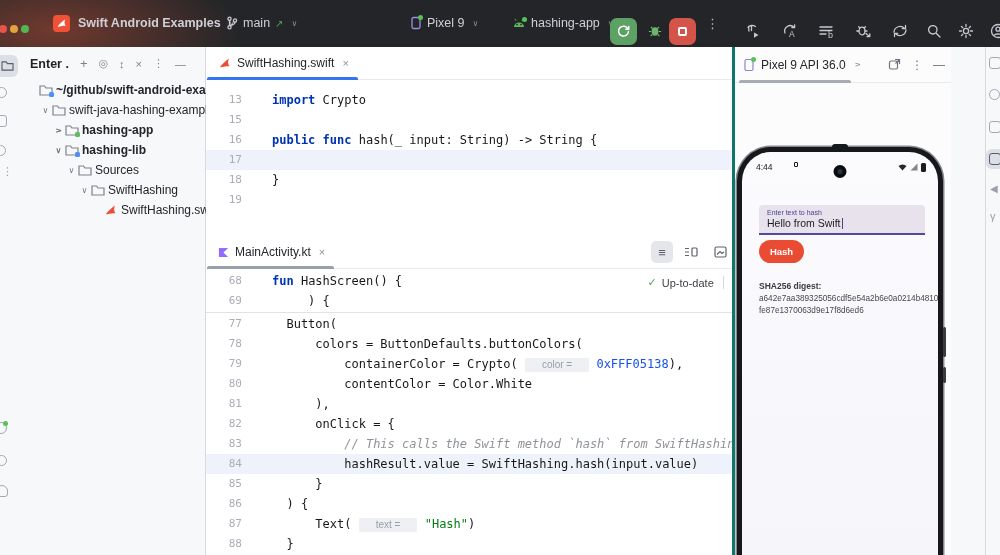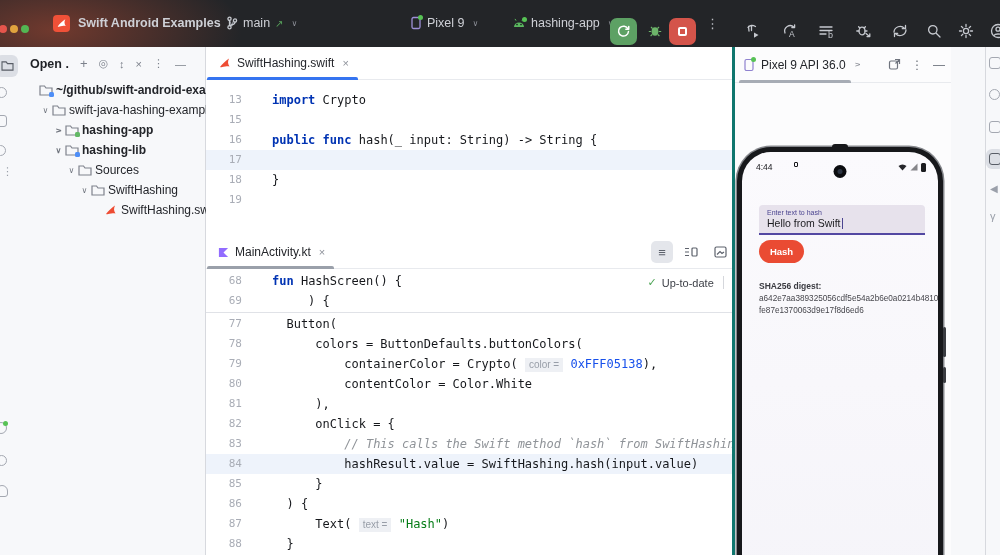--- a/index.html
+++ b/index.html
@@ -56,21 +56,21 @@
   #code-bottom{height:286px;padding-top:2px}
   .crow{display:flex;height:20px;line-height:20px;font-family:"DejaVu Sans Mono","Liberation Mono",monospace;font-size:12px;white-space:pre}
   .gut{width:66px;text-align:right;padding-right:30px;color:#a9adb6;font-size:11px;flex:none;font-family:"DejaVu Sans Mono",monospace}
   .ctext{flex:1;overflow:hidden;color:#111}
   .crow.hl{background:#eef3fb}
   .kw{color:#0033b3;font-weight:bold}
   .num{color:#1750eb}
   .str{color:#067d17}
   .cmt{color:#8f9398;font-style:italic}
   .pl{color:#16181c}
-  .hint{display:inline-block;background:#eef0f4;color:#989ea8;border-radius:0;padding:0 4px;font:10px "Liberation Sans",sans-serif;line-height:14px}
+  .hint{display:inline-block;background:#eef0f4;color:#989ea8;border-radius:0;padding:0 17px;font:10px "Liberation Sans",sans-serif;line-height:14px}
   .folddiv{height:1px;background:#e0e2e7;margin:1px 0}
   .okcheck{position:absolute;right:10px;top:6px;color:#57a35c;font-size:12px}
   .vscroll{position:absolute;right:3px;top:45px;width:4px;height:27px;background:#c8cbd2;border-radius:2px}
   .view-icons{position:absolute;right:8px;top:0;height:100%;display:flex;align-items:center;gap:7px;color:#5d626c}
   .vchip{width:22px;height:22px;background:#e4e6eb;border-radius:5px;display:flex;align-items:center;justify-content:center}
   .vi{width:22px;height:22px;display:flex;align-items:center;justify-content:center}
   .vsep{width:1px;height:14px;background:#dcdee3}
   .uptodate{position:absolute;right:12px;top:7px;display:flex;align-items:center;gap:5px;font-size:11px;color:#3e4148}
   .uptodate .chk{color:#4ca454;font-size:11px}
   .uptodate .sep{width:1px;height:13px;background:#d5d7dc;margin:0 4px}
@@ -244,21 +244,21 @@
     <span class="mini" style="left:2px;top:118px">⋮</span>
     <span class="mini minibox" style="left:-5px;top:375px;border-radius:6px">
         <span style="position:absolute;right:-2px;top:-2px;width:5px;height:5px;border-radius:50%;background:#57c255"></span>
       </span>
     <span class="mini minicirc" style="left:-4px;top:408px"></span>
     <span class="mini minibox" style="left:-4px;top:438px;border-radius:50% 50% 3px 3px"></span>
   </aside>
 
   <aside class="project-panel">
     <div class="pp-head">
-      <span class="pp-title">Open .</span>
+      <span class="pp-title">Enter .</span>
       <span style="font-size:13px">+</span>
       <span>◎</span>
       <span>↕</span>
       <span>×</span>
       <span>⋮</span>
       <span>—</span>
     </div>
     <div id="tree" style="padding-top:6px">
         <div class="trow b" style="padding-left: 8px;">
           <span class="tchev"></span>

